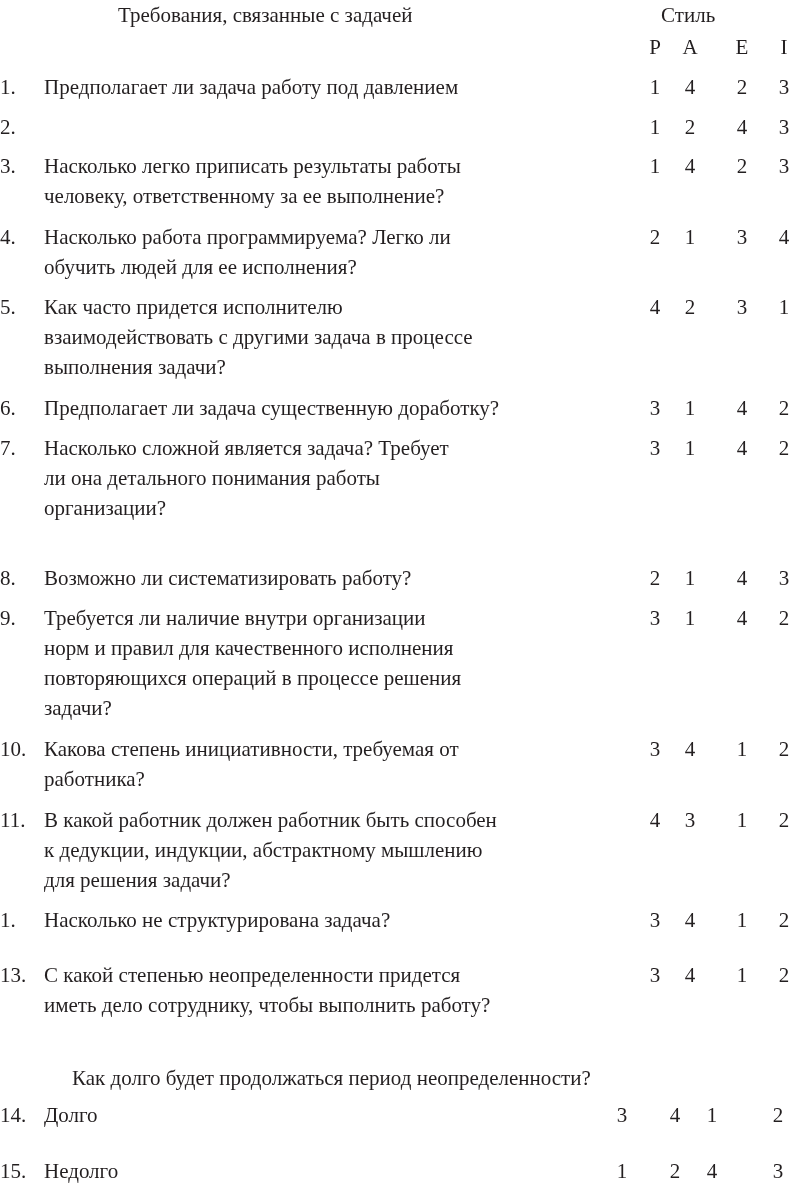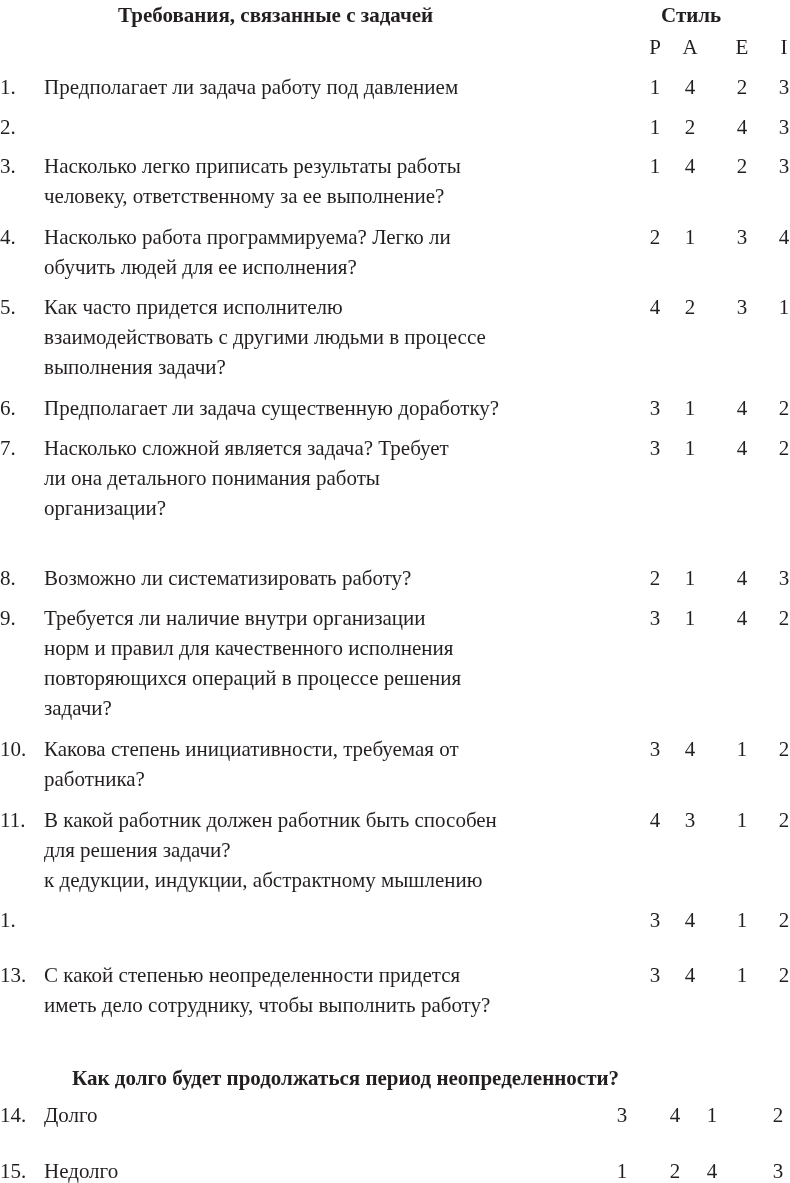--- a/index.html
+++ b/index.html
@@ -1,21 +1,21 @@
 <!DOCTYPE html>
 <html><head>
 <meta charset="utf-8">
 <style>
   html, body { margin:0; padding:0; background:#ffffff; }
   body {
     width:790px; height:1183px; position:relative; overflow:hidden;
     font-family:"Liberation Serif","DejaVu Serif",serif;
     color:#231f20; font-size:21px; line-height:30px;
   }
-  .hdr { position:absolute; font-weight:bold; font-size:21px; }
+  .hdr { position:absolute; font-weight:normal; font-size:21px; }
   .col-letter { position:absolute; top:32px; width:20px; text-align:center; }
   .row { position:absolute; left:0; width:790px; }
   .num { position:absolute; left:0; top:0; }
   .text { position:absolute; left:44px; top:0; width:560px; }
   .val { position:absolute; top:0; width:20px; text-align:center; }
 </style>
 </head>
 <body>
 
 <div>
@@ -64,21 +64,21 @@
       </div>
       <div class="val" style="left: 645px;">2</div>
       <div class="val" style="left: 680px;">1</div>
       <div class="val" style="left: 732px;">3</div>
       <div class="val" style="left: 774px;">4</div>
     </div>
     <div class="row" style="top: 292px; height: 90px;">
       <div class="num">5.</div>
       <div class="text">
         <div>Как часто придется исполнителю</div>
-        <div>взаимодействовать с другими людьми в процессе</div>
+        <div>взаимодействовать с другими задача в процессе</div>
         <div>выполнения задачи?</div>
       </div>
       <div class="val" style="left: 645px;">4</div>
       <div class="val" style="left: 680px;">2</div>
       <div class="val" style="left: 732px;">3</div>
       <div class="val" style="left: 774px;">1</div>
     </div>
     <div class="row" style="top: 393px; height: 30px;">
       <div class="num">6.</div>
       <div class="text">
@@ -132,30 +132,33 @@
       </div>
       <div class="val" style="left: 645px;">3</div>
       <div class="val" style="left: 680px;">4</div>
       <div class="val" style="left: 732px;">1</div>
       <div class="val" style="left: 774px;">2</div>
     </div>
     <div class="row" style="top: 805px; height: 90px;">
       <div class="num">11.</div>
       <div class="text">
         <div>В какой работник должен работник быть способен</div>
+        <div>к дедукции, индукции, абстрактному мышлению</div>
         <div>для решения задачи?</div>
-        <div>к дедукции, индукции, абстрактному мышлению</div>
       </div>
       <div class="val" style="left: 645px;">4</div>
       <div class="val" style="left: 680px;">3</div>
       <div class="val" style="left: 732px;">1</div>
       <div class="val" style="left: 774px;">2</div>
     </div>
     <div class="row" style="top: 905px; height: 30px;">
       <div class="num">1.</div>
+      <div class="text">
+        <div>Насколько не структурирована задача?</div>
+      </div>
       <div class="val" style="left: 645px;">3</div>
       <div class="val" style="left: 680px;">4</div>
       <div class="val" style="left: 732px;">1</div>
       <div class="val" style="left: 774px;">2</div>
     </div>
     <div class="row" style="top: 960px; height: 60px;">
       <div class="num">13.</div>
       <div class="text">
         <div>С какой степенью неопределенности придется</div>
         <div>иметь дело сотруднику, чтобы выполнить работу?</div>

